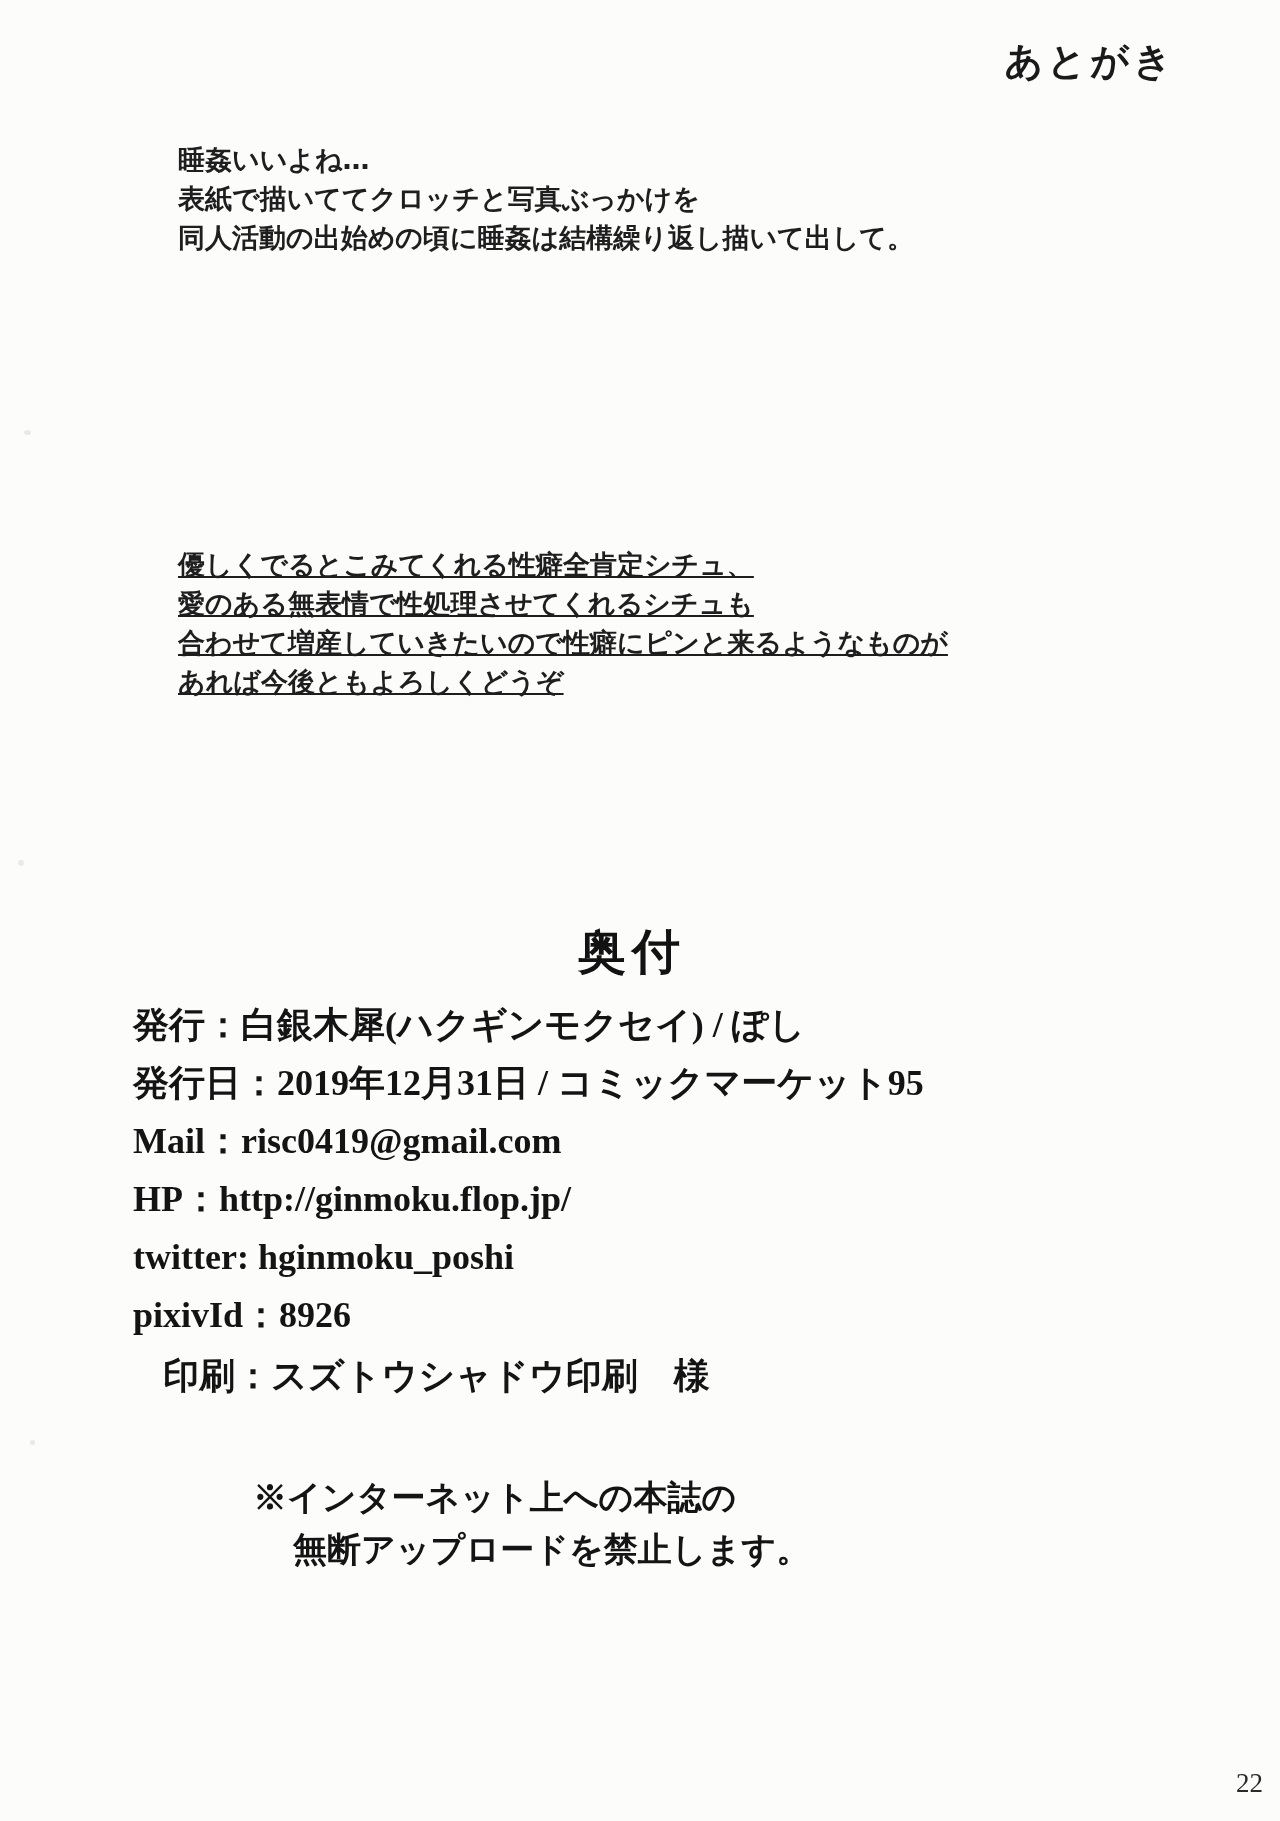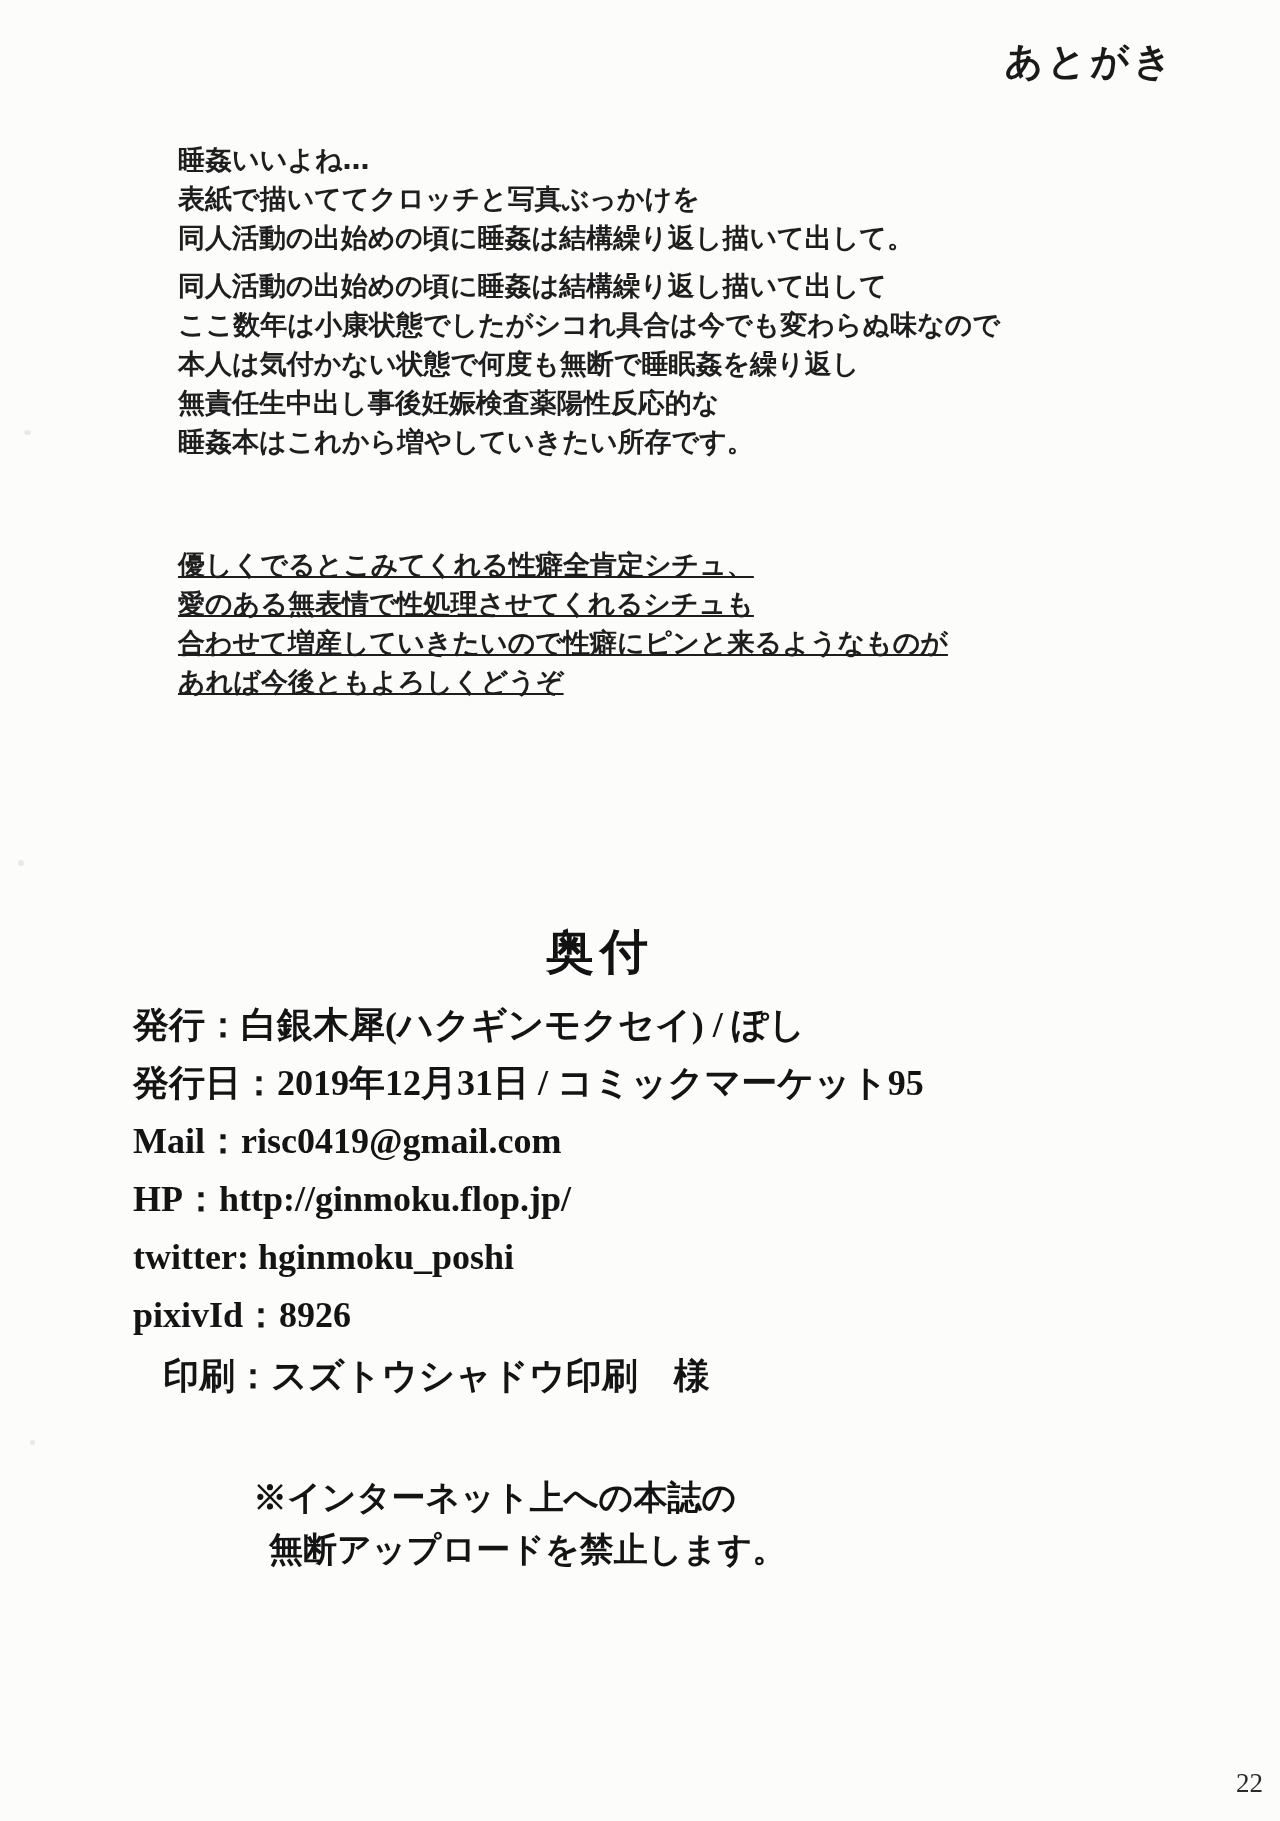--- a/index.html
+++ b/index.html
@@ -50,20 +50,21 @@
     position: absolute;
     top: 920px;
     left: 0;
     width: 1200px;
     text-align: center;
     font-family: "Liberation Serif", "DejaVu Serif", serif;
     font-size: 48px;
     font-weight: bold;
     letter-spacing: 6px;
     color: #121212;
+    padding-left: 32px;
   }
   .colophon-lines {
     position: absolute;
     top: 996px;
     left: 133px;
     font-family: "Liberation Serif", "DejaVu Serif", serif;
     font-size: 36px;
     font-weight: bold;
     color: #141414;
   }
@@ -85,21 +86,21 @@
   .notice {
     position: absolute;
     top: 1472px;
     left: 253px;
     font-family: "Liberation Serif", "DejaVu Serif", serif;
     font-size: 34px;
     font-weight: bold;
     color: #141414;
   }
   .notice .nln { line-height: 52px; white-space: nowrap; }
-  .notice .nln2 { margin-left: 16px; }
+  .notice .nln2 { margin-left: 40px; }
 
   .page-number {
     position: absolute;
     top: 1768px;
     left: 1236px;
     font-family: "Liberation Serif", "DejaVu Serif", serif;
     font-size: 27px;
     color: #2a2a2a;
   }
 
@@ -117,27 +118,20 @@
 <div class="page">
 
   <div class="afterword-title">あとがき</div>
 
   <div class="afterword-para p1">
     <div class="ln">睡姦いいよね…</div>
     <div class="ln">表紙で描いててクロッチと写真ぶっかけを</div>
     <div class="ln">同人活動の出始めの頃に睡姦は結構繰り返し描いて出して。</div>
   </div>
 
-  <div class="afterword-para p2">
-    <div class="ln">同人活動の出始めの頃に睡姦は結構繰り返し描いて出して</div>
-    <div class="ln">ここ数年は小康状態でしたがシコれ具合は今でも変わらぬ味なので</div>
-    <div class="ln">本人は気付かない状態で何度も無断で睡眠姦を繰り返し</div>
-    <div class="ln">無責任生中出し事後妊娠検査薬陽性反応的な</div>
-    <div class="ln">睡姦本はこれから増やしていきたい所存です。</div>
-  </div>
 
   <div class="afterword-para p3">
     <div class="ln">優しくでるとこみてくれる性癖全肯定シチュ、</div>
     <div class="ln">愛のある無表情で性処理させてくれるシチュも</div>
     <div class="ln">合わせて増産していきたいので性癖にピンと来るようなものが</div>
     <div class="ln">あれば今後ともよろしくどうぞ</div>
   </div>
 
   <div class="colophon-title">奥付</div>
 

